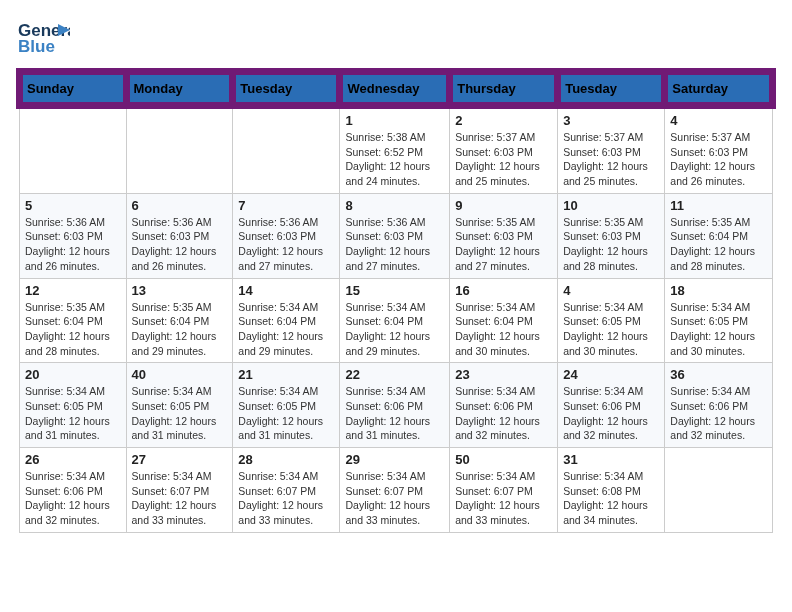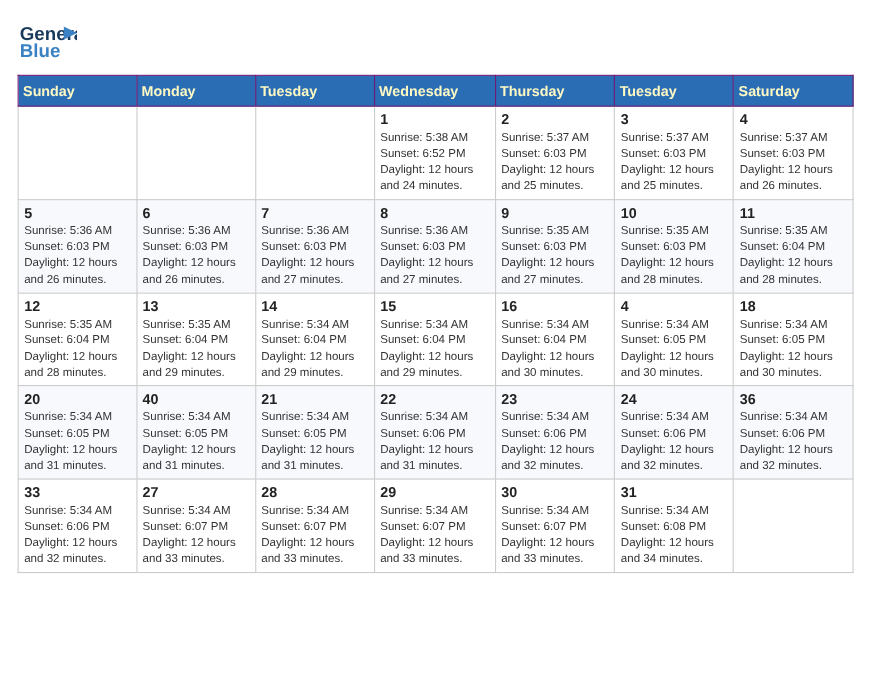--- a/index.html
+++ b/index.html
@@ -27,25 +27,25 @@
       font-size: 16px;
       color: #333;
       margin-bottom: 8px;
     }
     table {
       width: 100%;
       border-collapse: collapse;
     }
     th {
       background: #2a6db5;
-      color: #fef9c3;
+      color: #000000;
       font-size: 13px;
       padding: 6px 4px;
       text-align: left;
-      border: 1px solid #701a75;
+      border: 7px solid #701a75;
     }
     td {
       border: 1px solid #ccc;
       vertical-align: top;
       padding: 4px 5px;
       font-size: 11px;
       color: #222;
       min-height: 80px;
       width: 113px;
     }
@@ -283,21 +283,21 @@
         <td>
           <span class="day-num">36</span>
           <div class="cell-info">Sunrise: 5:34 AM
 Sunset: 6:06 PM
 Daylight: 12 hours
 and 32 minutes.</div>
         </td>
       </tr>
       <tr>
         <td>
-          <span class="day-num">33</span>
+          <span class="day-num">26</span>
           <div class="cell-info">Sunrise: 5:34 AM
 Sunset: 6:06 PM
 Daylight: 12 hours
 and 32 minutes.</div>
         </td>
         <td>
           <span class="day-num">27</span>
           <div class="cell-info">Sunrise: 5:34 AM
 Sunset: 6:07 PM
 Daylight: 12 hours
@@ -311,21 +311,21 @@
 and 33 minutes.</div>
         </td>
         <td>
           <span class="day-num">29</span>
           <div class="cell-info">Sunrise: 5:34 AM
 Sunset: 6:07 PM
 Daylight: 12 hours
 and 33 minutes.</div>
         </td>
         <td>
-          <span class="day-num">30</span>
+          <span class="day-num">50</span>
           <div class="cell-info">Sunrise: 5:34 AM
 Sunset: 6:07 PM
 Daylight: 12 hours
 and 33 minutes.</div>
         </td>
         <td>
           <span class="day-num">31</span>
           <div class="cell-info">Sunrise: 5:34 AM
 Sunset: 6:08 PM
 Daylight: 12 hours

